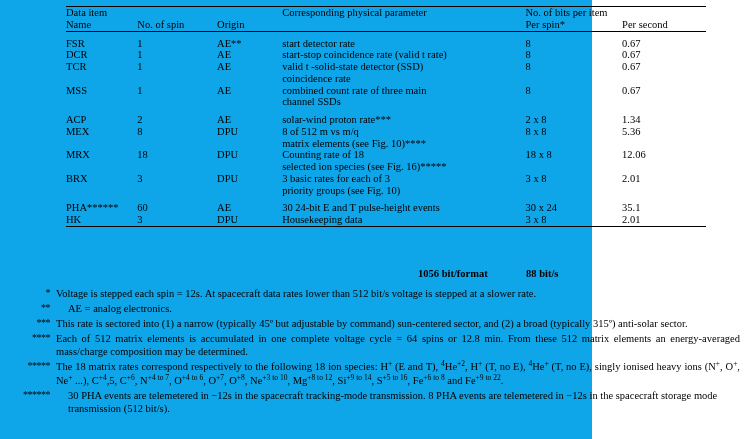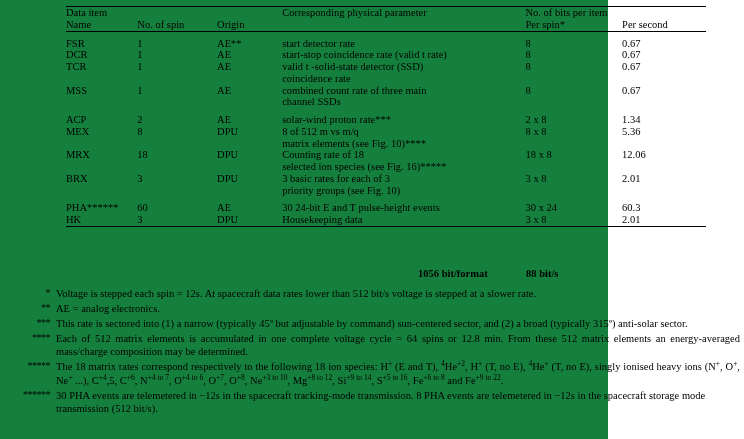--- a/index.html
+++ b/index.html
@@ -11,22 +11,21 @@
     width: 744px;
     height: 439px;
     font-family: "Liberation Serif", serif;
     color: #000000;
     overflow: hidden;
   }
   .page {
     position: relative;
     width: 592px;
     height: 439px;
-    background: #15803d;
-    padding-left: 16px;
+    background: #0ea5e9;
   }
   .table-wrap {
     position: absolute;
     left: 66px;
     top: 6px;
     width: 640px;
   }
   table.main {
     border-collapse: collapse;
     width: 640px;
@@ -113,21 +112,21 @@
     text-align: right;
     padding-right: 6px;
     letter-spacing: -0.5px;
     font-size: 10px;
     padding-top: 0px;
   }
   .fn-text {
     flex: 1 1 auto;
     text-align: justify;
   }
-  .fn-text.nj { text-align: left; }
+  .fn-text.nj { text-align: left; margin-left: 12px; }
 </style>
 </head>
 <body>
 
 <div class="page">
 
   <div class="table-wrap">
     <table class="main">
       <colgroup>
         <col class="c-item">
@@ -272,21 +271,21 @@
           </tr>
           <tr class="gap-row">
             <td colspan="6"></td>
           </tr>
           <tr class="data-row">
             <td>PHA******</td>
             <td>60</td>
             <td>AE</td>
             <td>30 24-bit E and T pulse-height events</td>
             <td>30 x 24</td>
-            <td>60.3</td>
+            <td>35.1</td>
           </tr>
           <tr class="data-row">
             <td>HK</td>
             <td>3</td>
             <td>DPU</td>
             <td>Housekeeping data</td>
             <td>3 x 8</td>
             <td>2.01</td>
           </tr>
 

